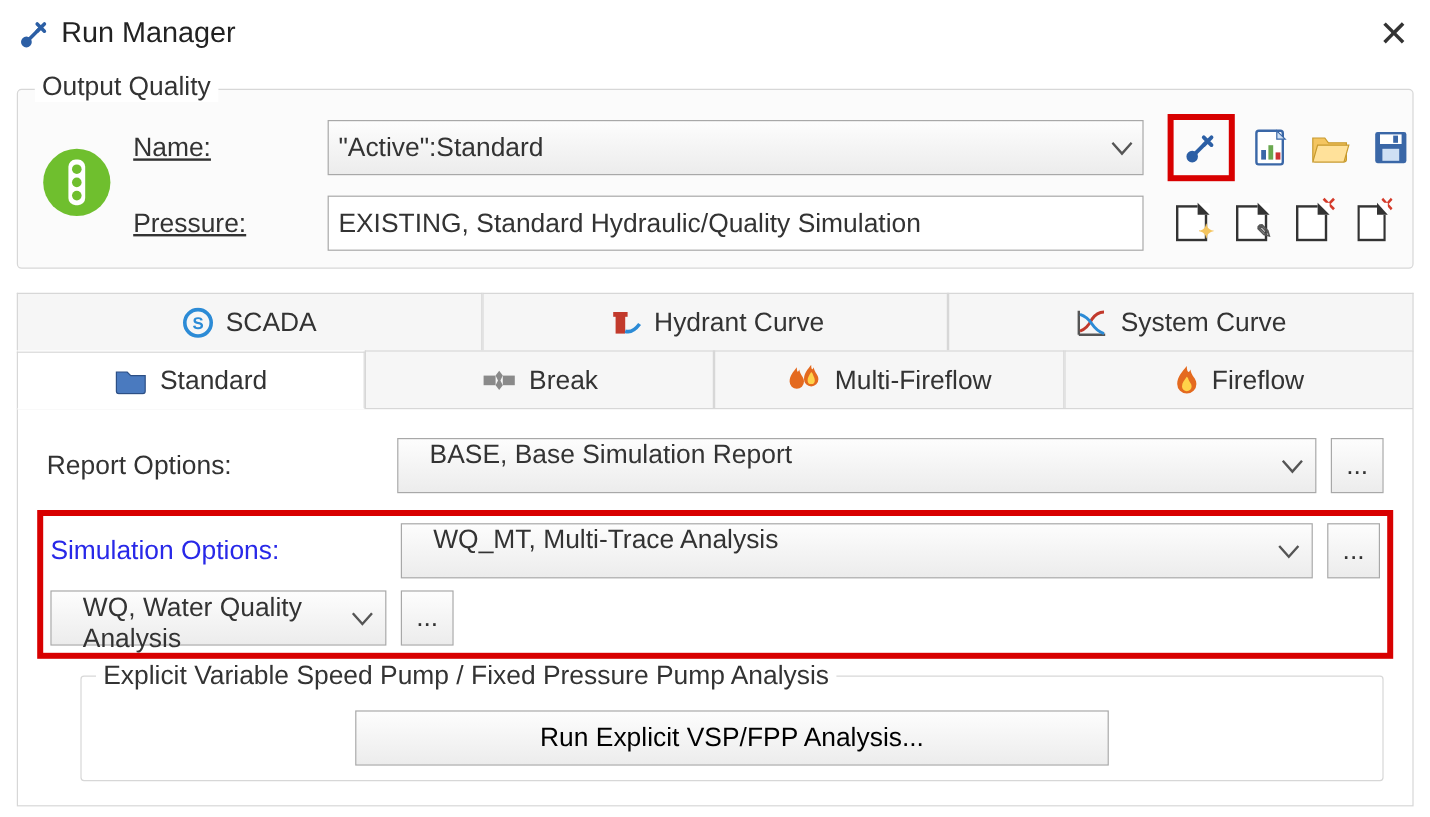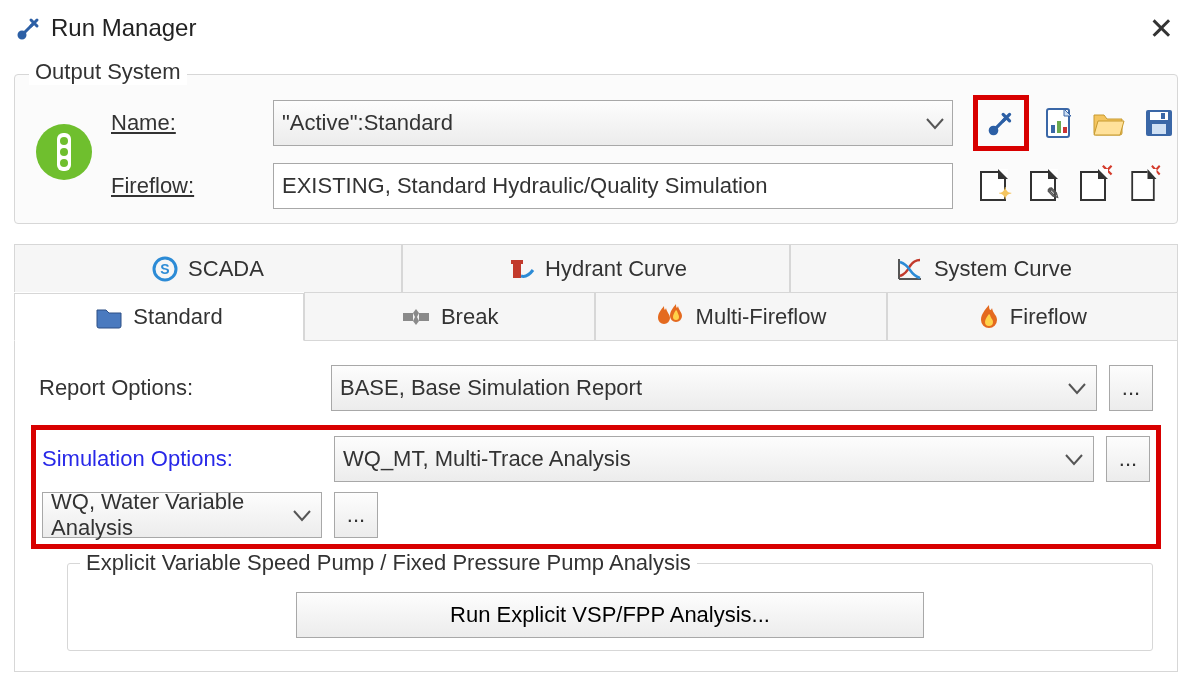--- a/index.html
+++ b/index.html
@@ -118,22 +118,22 @@
     grid-template-columns: 280px 1fr 44px;
     align-items: center;
     column-gap: 12px;
     margin-bottom: 14px;
   }
   .opt-label { font-size: 22px; }
   .opt-select {
     height: 46px;
     border: 1px solid #a8a8a8;
     background: linear-gradient(#fdfdfd,#ececec);
-    display: flex; align-items: center;
-    padding: 0 8px;
+    display: flex; 
+    padding: 0 26px;
     font-size: 22px;
     position: relative;
   }
   .opt-select .chev { position:absolute; right:10px; top:50%; transform:translateY(-50%); color:#555;}
   .ellipsis-btn {
     height: 46px; width: 44px;
     border: 1px solid #a8a8a8;
     background: linear-gradient(#fdfdfd,#ececec);
     display: flex; align-items: center; justify-content: center;
     font-size: 22px;
@@ -194,21 +194,21 @@
         <circle cx="7" cy="21" r="3" fill="#2c5fa5"></circle>
         <path d="M16 6 L22 12 M22 6 L16 12" stroke="#2c5fa5"></path>
       </g>
     </svg>
   </span>
   <span class="title">Run Manager</span>
   <span class="close">✕</span>
 </div>
 
 <div class="groupbox" style="margin-top:18px;">
-  <div class="groupbox-legend">Output System</div>
+  <div class="groupbox-legend">Output Quality</div>
 
   <div style="display:grid; grid-template-columns: 70px 150px 1fr auto; column-gap:12px; row-gap:12px; align-items:center;">
 
     <div style="grid-row: span 2; display:flex; align-items:center; justify-content:center;">
       <svg width="58" height="58" viewBox="0 0 58 58">
         <circle cx="29" cy="29" r="28" fill="#6fbf2e"></circle>
         <rect x="22" y="10" width="14" height="38" rx="6" fill="#fff"></rect>
         <circle cx="29" cy="18" r="4" fill="#6fbf2e"></circle>
         <circle cx="29" cy="29" r="4" fill="#6fbf2e"></circle>
         <circle cx="29" cy="40" r="4" fill="#6fbf2e"></circle>
@@ -260,21 +260,21 @@
           <rect x="8" y="16" width="14" height="10" fill="#cfe0f4"></rect>
           <rect x="17" y="5" width="4" height="6" fill="#3a67a7"></rect>
         </svg>
       </span>
       <span class="tbtn">
         
       </span>
 
     </div>
 
-    <div class="os-label">Fireflow:</div>
+    <div class="os-label">Pressure:</div>
     <div class="textbox">
       <span>EXISTING, Standard Hydraulic/Quality Simulation</span>
     </div>
 
     <div class="toolbar-row">
       <span class="tbtn">
         <span class="page-icon">
             <span class="mark" style="color:#f4c560;">✦</span>
           </span>
       </span>
@@ -382,21 +382,21 @@
           <span class="chev"><svg width="18" height="12" viewBox="0 0 18 12">
                 <path d="M1 1 L9 10 L17 1" fill="none" stroke="#555" stroke-width="2"></path>
               </svg></span>
         </div>
         <div class="ellipsis-btn">
             <span>...</span>
           </div>
       </div>
       <div class="opt-row">
         <div class="opt-select">
-          <span>WQ, Water Variable Analysis</span>
+          <span>WQ, Water Quality Analysis</span>
           <span class="chev"><svg width="18" height="12" viewBox="0 0 18 12">
                 <path d="M1 1 L9 10 L17 1" fill="none" stroke="#555" stroke-width="2"></path>
               </svg></span>
         </div>
         <div class="ellipsis-btn">
             <span>...</span>
           </div>
       </div>
     </div>
 

